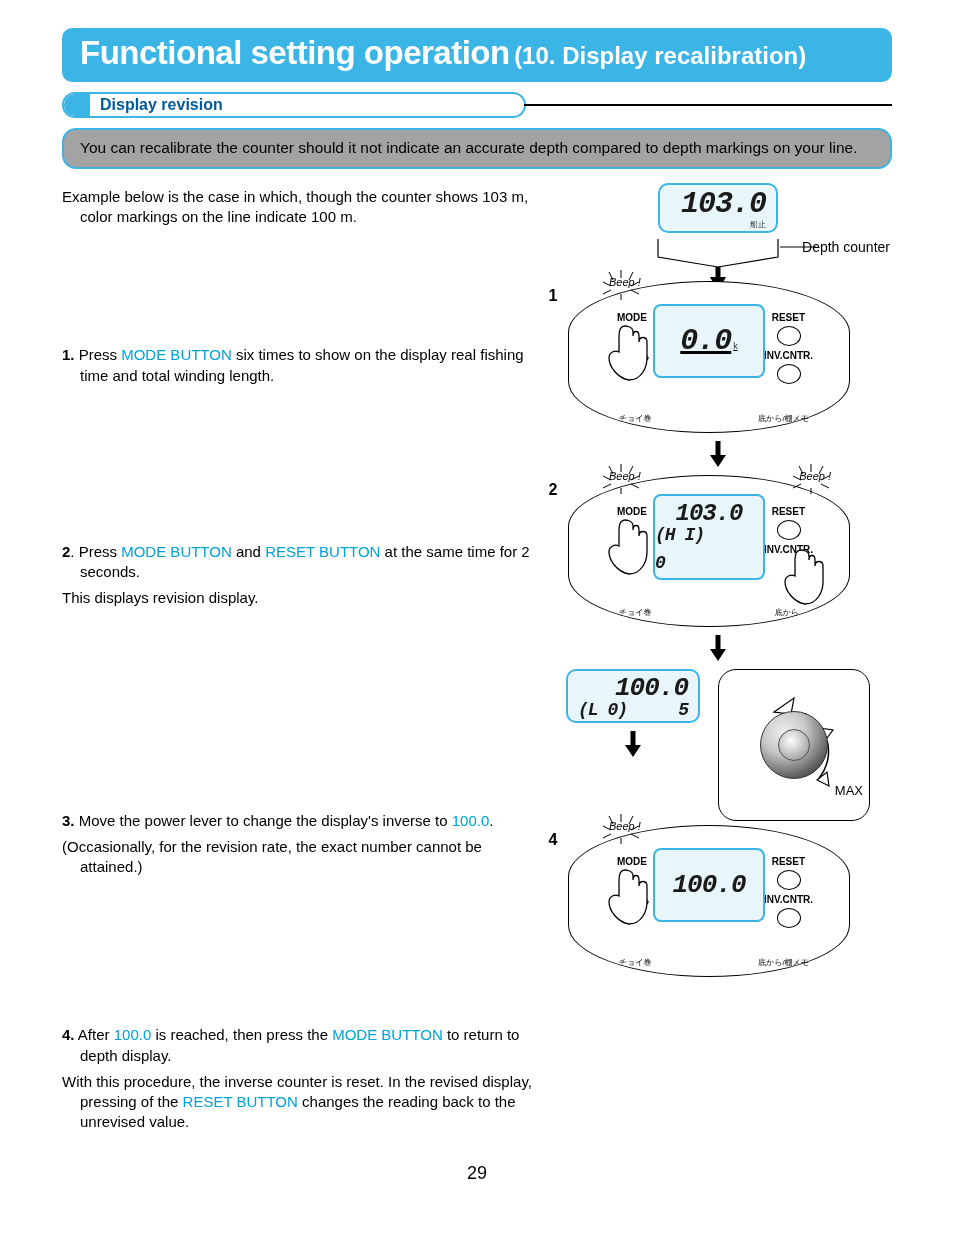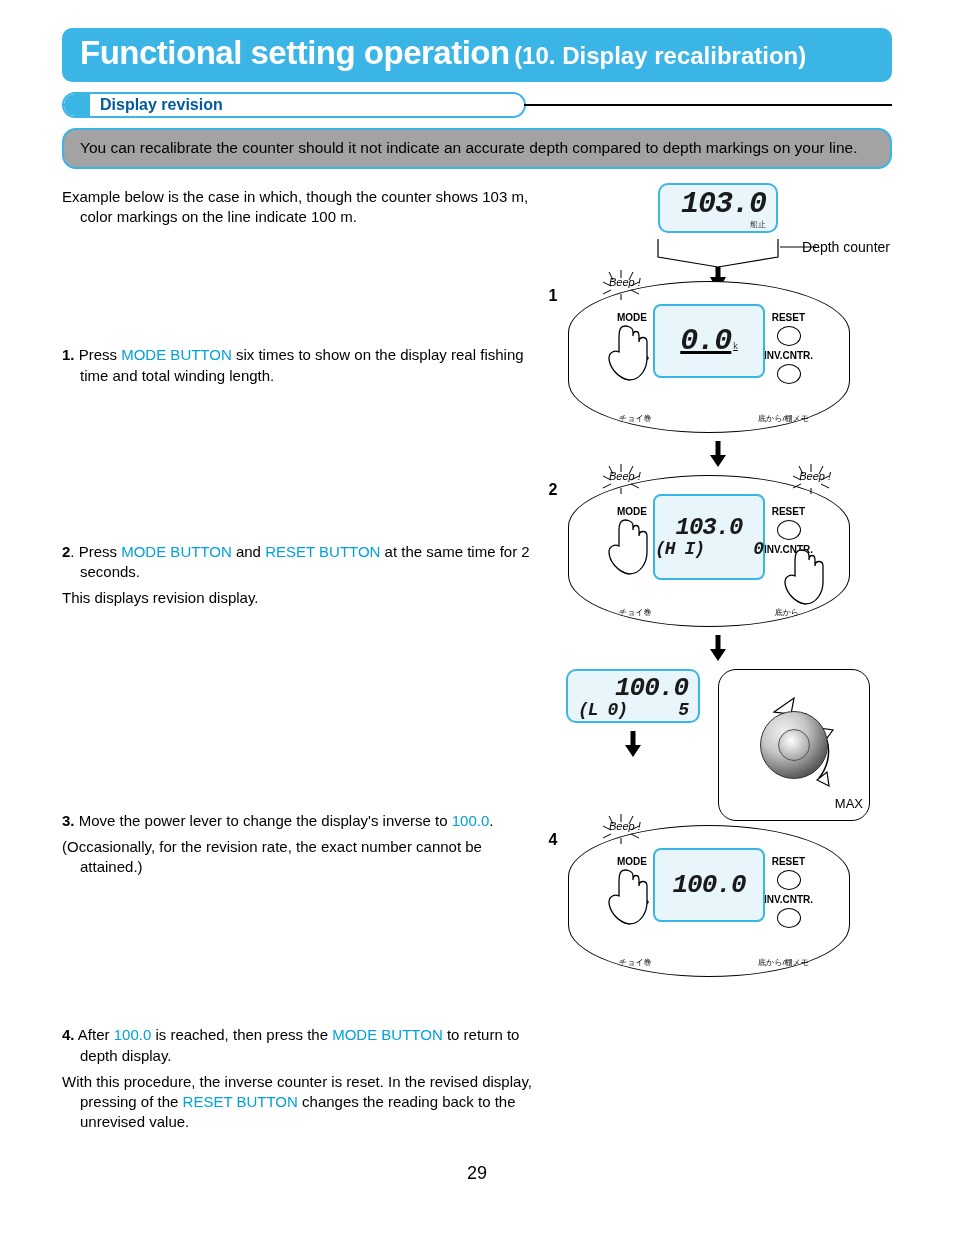--- a/index.html
+++ b/index.html
@@ -342,21 +342,21 @@
             </div>
             <span class="btn-label" style="left:48px; top:30px;">MODE</span>
             <span class="btn-label" style="right:44px; top:30px;">RESET</span>
             <div class="btn-round" style="right:48px; top:44px;"></div>
             <span class="btn-label" style="right:36px; top:68px;">INV.CNTR.</span>
             <span class="btn-label" style="left:44px; top:72px; font-size:9px;">PICKUP</span>
             <span class="sub-label" style="left:50px; bottom:8px;">チョイ巻</span>
             <span class="sub-label" style="right:50px; bottom:8px; font-size:8px;">底から</span>
             <div class="screen" style="height:82px; top:18px;">
               <div class="seg" style="font-size:24px;">103.0</div>
-              <div class="lcd-row" style="padding:0 22px;">
+              <div class="lcd-row" style="padding:0 22px;flex-direction:column;">
                 <span class="seg seg-sm">(H I)</span>
                 <span class="seg seg-sm">0</span>
               </div>
             </div>
             <svg class="hand" style="left:34px; top:40px;" viewBox="0 0 50 62">
               <path d="M22 4 C18 4 16 8 16 14 L16 30 C12 28 6 30 6 36 C6 44 14 56 26 58 C38 58 44 46 44 36 L44 20 C44 14 36 14 36 20 L36 14 C36 8 30 8 30 14 L30 10 C30 4 22 4 22 4 Z" fill="#fff" stroke="#000" stroke-width="1.3"></path>
             </svg>
             <svg class="hand" style="right:20px; top:70px;" viewBox="0 0 50 62">
               <path d="M22 4 C18 4 16 8 16 14 L16 30 C12 28 6 30 6 36 C6 44 14 56 26 58 C38 58 44 46 44 36 L44 20 C44 14 36 14 36 20 L36 14 C36 8 30 8 30 14 L30 10 C30 4 22 4 22 4 Z" fill="#fff" stroke="#000" stroke-width="1.3"></path>
             </svg>
@@ -391,21 +391,21 @@
             <div class="dial-fig">
               <span style="position:absolute; top:40px; left:50%; transform:translateX(-50%); font-size:13px;">OFF</span>
               <svg width="150" height="150" style="position:absolute; left:0; top:0;">
                 <path d="M55 42 L75 28 L72 44 Z" fill="#fff" stroke="#000" stroke-width="1.2"></path>
                 <path d="M108 70 A42 42 0 0 1 100 108" fill="none" stroke="#000" stroke-width="1.5"></path>
                 <polygon points="108,68 100,58 114,60" fill="#fff" stroke="#000" stroke-width="1.2"></polygon>
                 <polygon points="98,110 108,102 110,116" fill="#fff" stroke="#000" stroke-width="1.2"></polygon>
               </svg>
               <div class="dial-knob"></div>
               <div class="dial-cap"></div>
-              <span style="position:absolute; right:6px; bottom:9px; font-size:13px;">MAX</span>
+              <span style="position:absolute; right:6px; bottom:22px; font-size:13px;">MAX</span>
             </div>
           </div>
         </div>
 
         <div class="device-row" style="margin-top:4px;">
           <div class="step-badge">4</div>
           <div class="device">
             <div class="beep" style="left:40px; top:-6px;">
               <svg width="56" height="34" style="left:-8px; top:-8px;">
                   <g stroke="#000" stroke-width="1">

